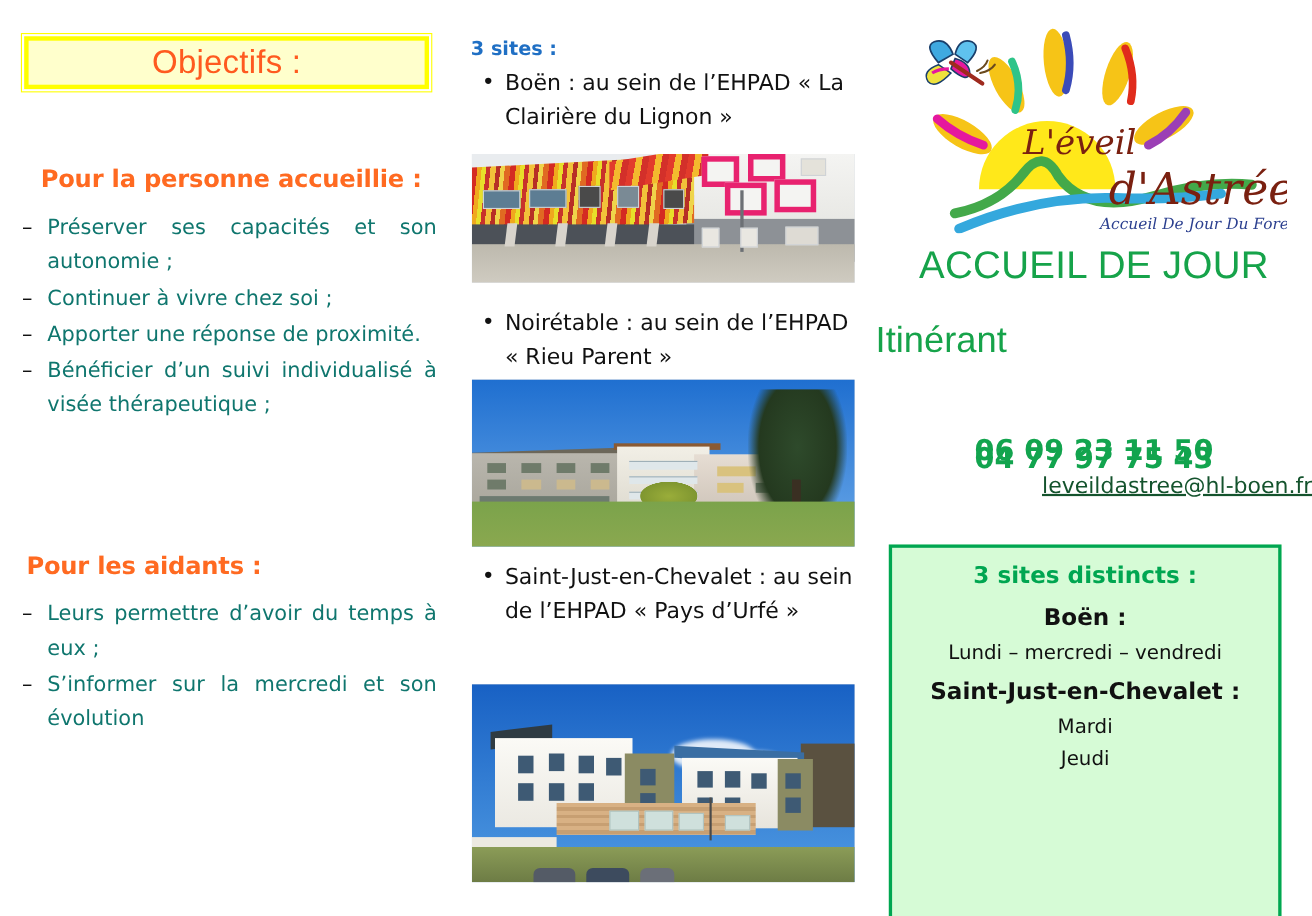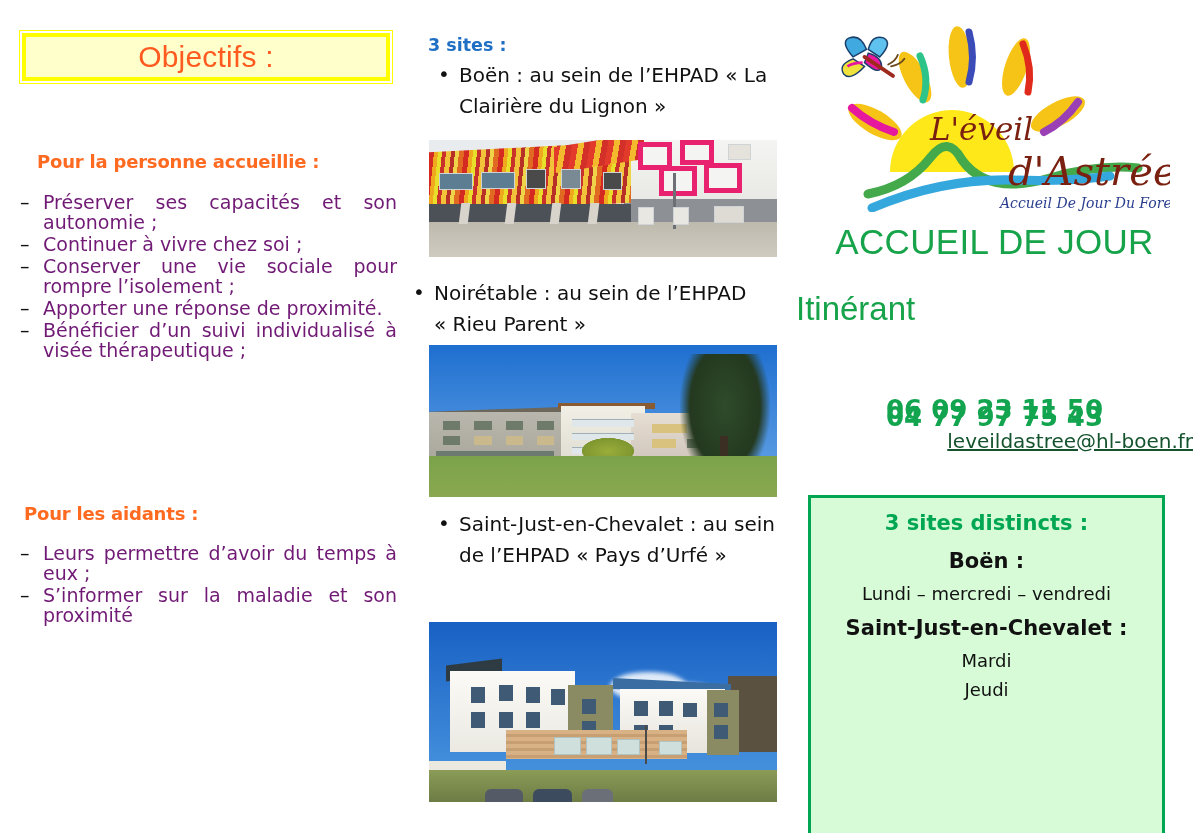--- a/index.html
+++ b/index.html
@@ -42,37 +42,37 @@
     font-family: "Liberation Sans", sans-serif;
     font-weight: normal;
     letter-spacing: .2px;
     line-height: 1;
   }
 
   
   .section-heading {
     color: #ff6a21;
     font-weight: bold;
-    font-size: 18px;
+    font-size: 22px;
     font-family: "DejaVu Sans", sans-serif;
     letter-spacing: -0.2px;
   }
   #heading-personne { position: absolute; left: 37px; top: 151px; }
   #heading-aidants  { position: absolute; left: 24px; top: 503px; }
 
   .dash-list { list-style: none; margin: 0; padding: 0; }
   .dash-item {
     position: relative;
     padding-left: 28px;
     margin-bottom: 2px;
     font-size: 19px;
-    line-height: 20px;
+    line-height: 31px;
     text-align: justify;
     text-justify: inter-word;
-    color: #701a75;
+    color: #0f766e;
   }
   .dash-item::before {
     content: "\2013";
     position: absolute;
     left: 5px; top: 0;
     color: #111;
   }
   #list-personne { position: absolute; left: 15px; top: 192px; width: 382px; }
   #list-aidants  { position: absolute; left: 15px; top: 543px; width: 382px; }
 
@@ -91,21 +91,21 @@
     padding-left: 27px;
     width: 320px;
   }
   .bullet-item::before {
     content: "\2022";
     position: absolute;
     left: 6px; top: -1px;
     font-size: 20px;
   }
   #bullet-boen  { left: 432px; top: 60px; }
-  #bullet-noir  { left: 407px; top: 278px; }
+  #bullet-noir  { left: 432px; top: 278px; }
   #bullet-sjc   { left: 432px; top: 509px; }
 
   
   .photo {
     position: absolute;
     overflow: hidden;
     background: #cfd6de;
   }
   #photo-boen { left: 429px; top: 140px; width: 348px; height: 117px; }
   #photo-noir { left: 429px; top: 345px; width: 348px; height: 152px; }
@@ -268,30 +268,29 @@
 
   <div id="objectifs-box">
     <div id="objectifs-title">Objectifs :</div>
   </div>
 
   <div id="heading-personne" class="section-heading">Pour la personne accueillie :</div>
 
   <ul id="list-personne" class="dash-list">
     <li class="dash-item">Préserver ses capacités et son autonomie ;</li>
     <li class="dash-item">Continuer à vivre chez soi ;</li>
-    <li class="dash-item">Conserver une vie sociale pour rompre l’isolement ;</li>
     <li class="dash-item">Apporter une réponse de proximité.</li>
     <li class="dash-item">Bénéficier d’un suivi individualisé à visée thérapeutique ;</li>
   </ul>
 
   <div id="heading-aidants" class="section-heading">Pour les aidants :</div>
 
   <ul id="list-aidants" class="dash-list">
     <li class="dash-item">Leurs permettre d’avoir du temps à eux ;</li>
-    <li class="dash-item">S’informer sur la maladie et son proximité</li>
+    <li class="dash-item">S’informer sur la mercredi et son évolution</li>
   </ul>
 </div>
 
 <div class="col" id="col-mid"></div>
 
 <div id="sites-heading">3 sites :</div>
 
 <div class="bullet-item" id="bullet-boen">Boën : au sein de l’EHPAD « La Clairière du Lignon »</div>
 
 <div class="photo" id="photo-boen">

